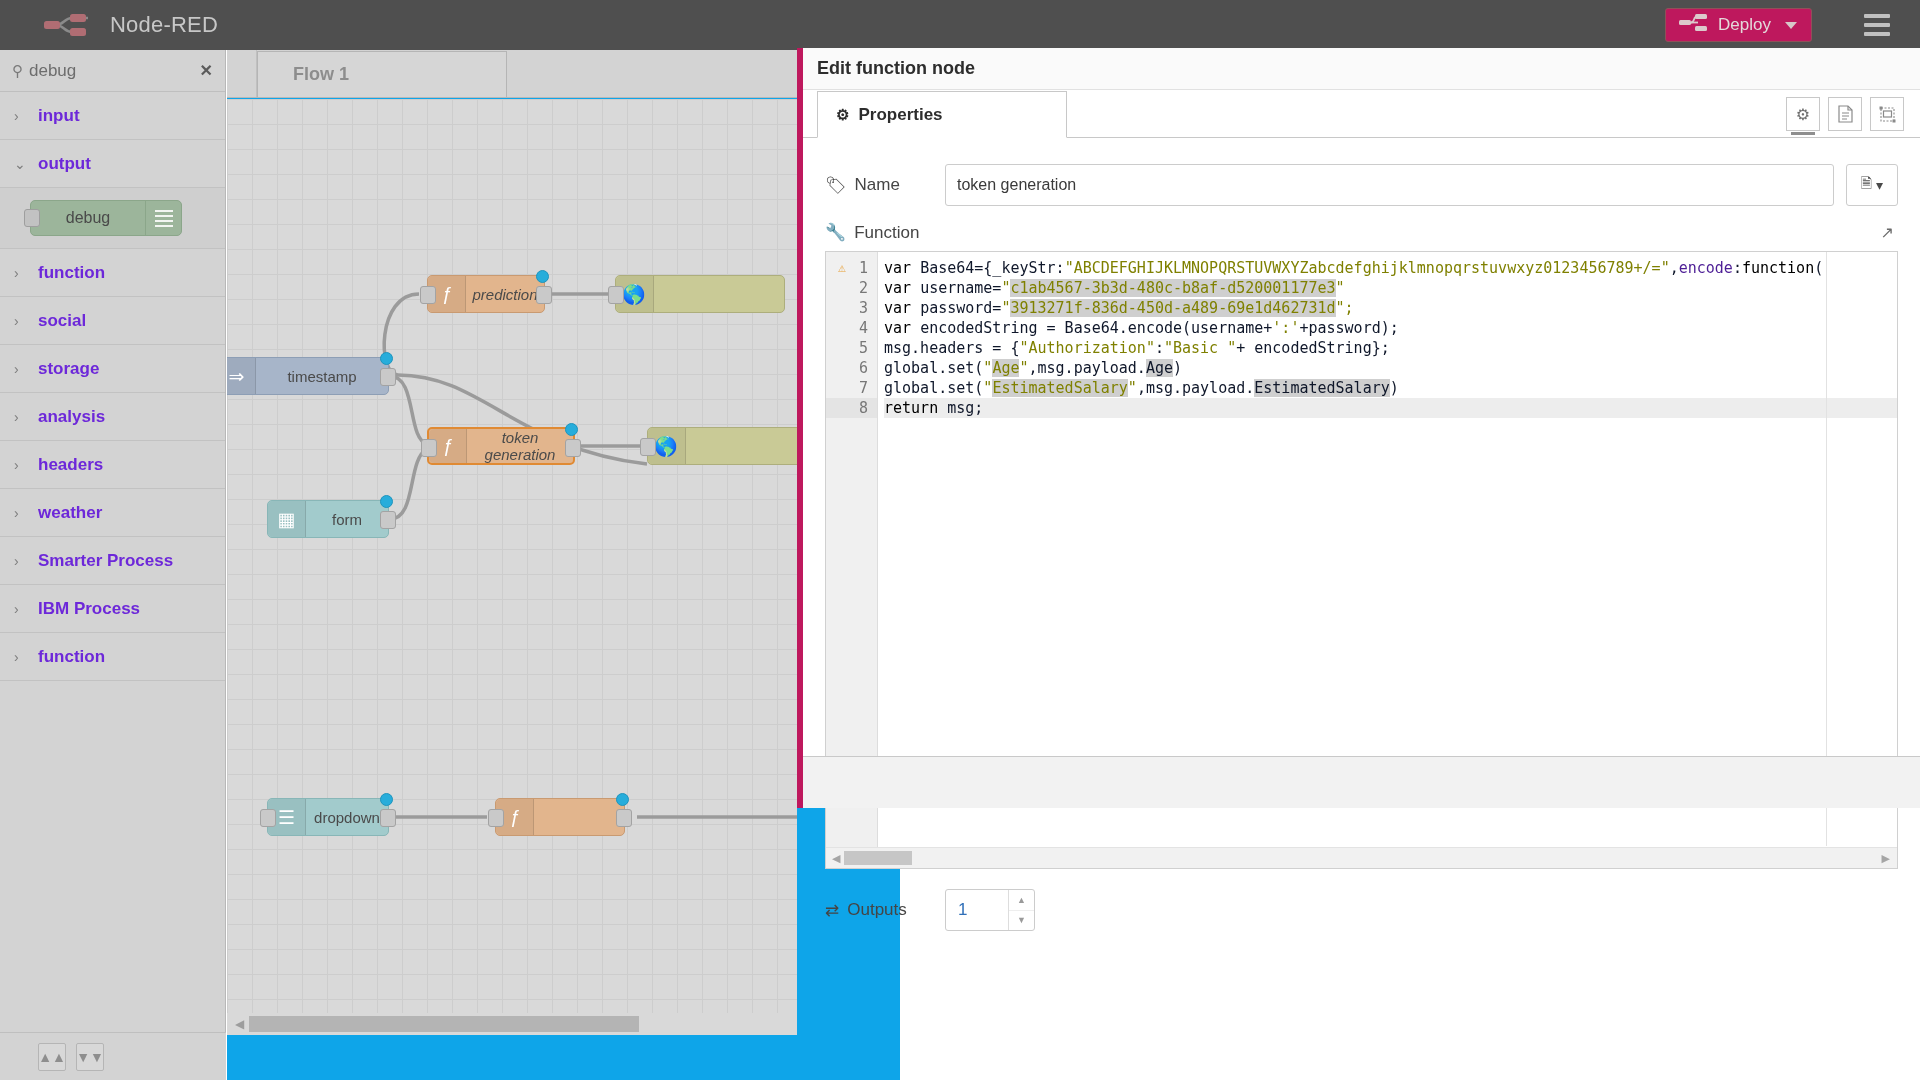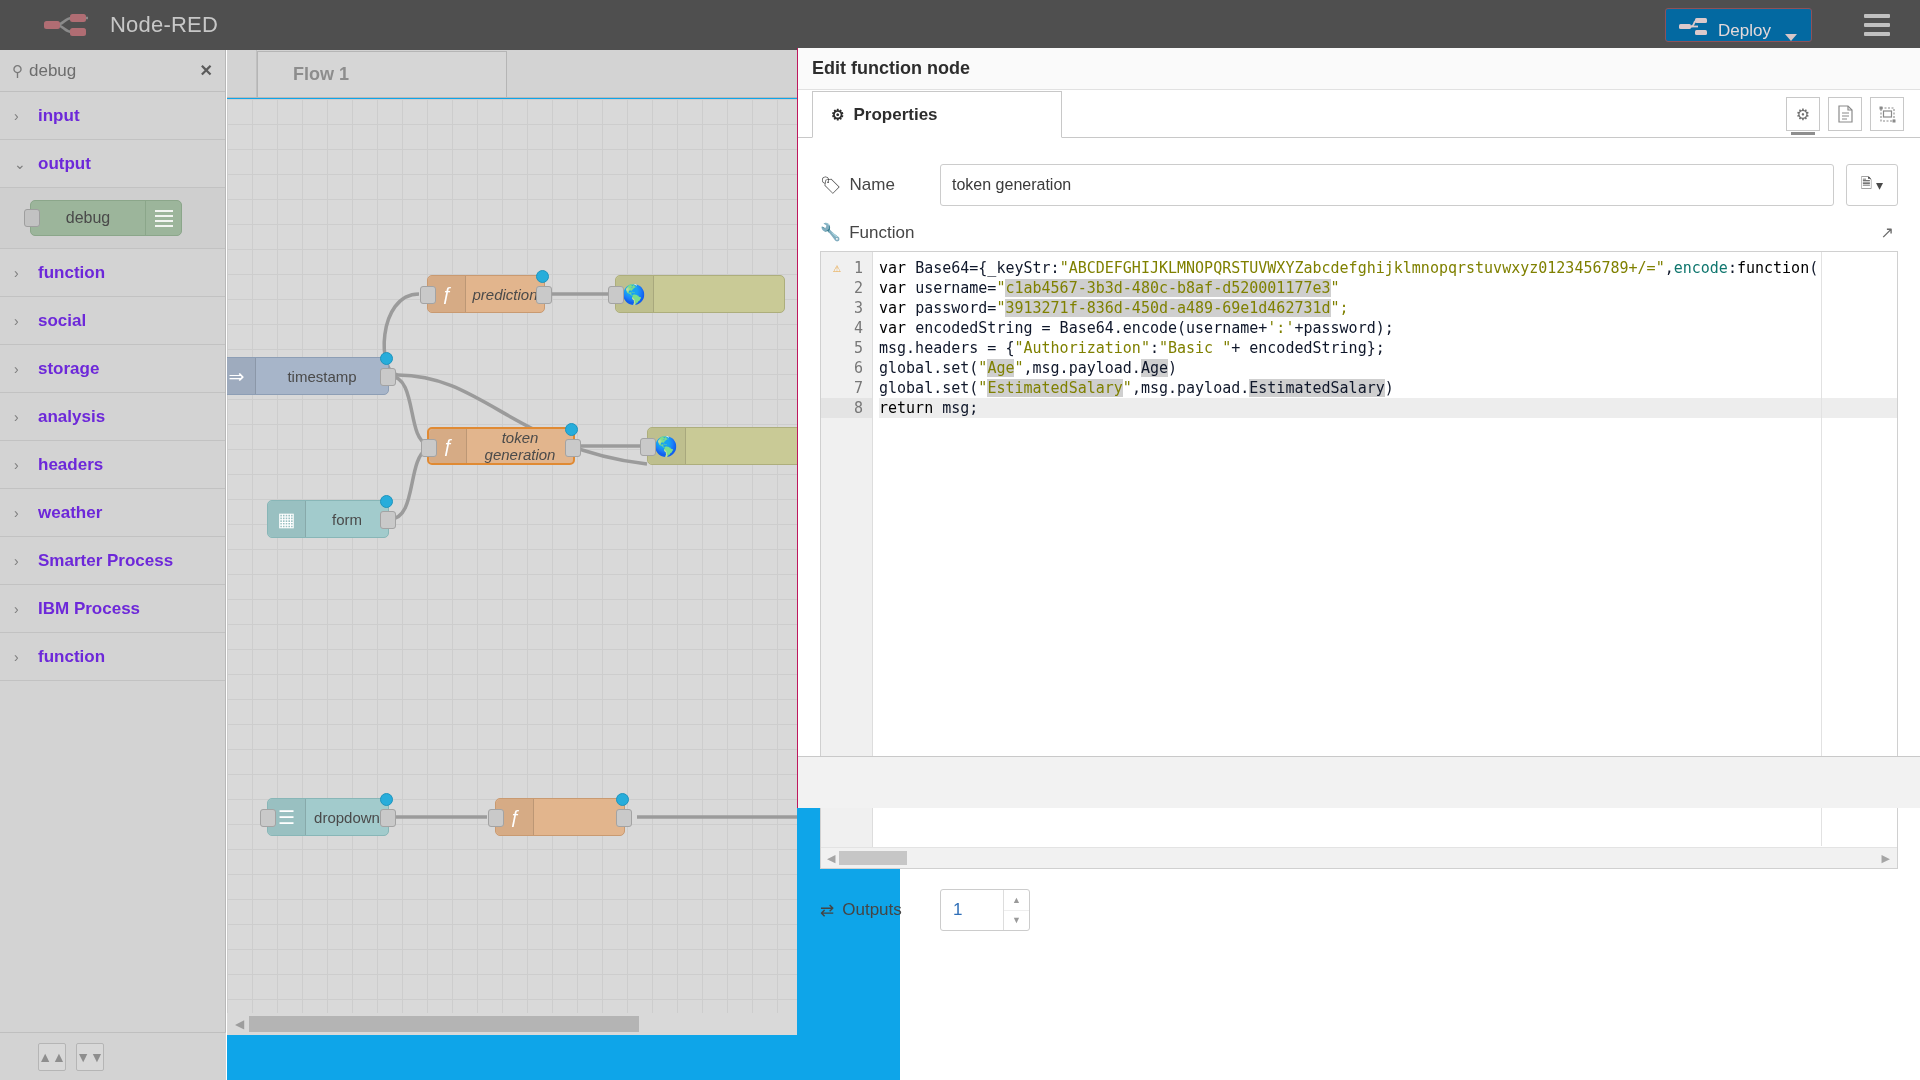--- a/index.html
+++ b/index.html
@@ -17,22 +17,22 @@
     background: #4f4f4f;
     display: flex; align-items: center;
   }
   #brand { display: flex; align-items: center; margin-left: 42px; }
   #brand-logo { width: 52px; height: 30px; position: relative; }
   #brand-title {
     color: #c7c7c7; font-size: 22px; margin-left: 16px; letter-spacing: .2px;
   }
   #deploy-btn {
     position: absolute; right: 108px; top: 8px;
-    height: 34px; background: #0369a1; border: 1px solid #8f5158;
-    border-radius: 3px; display: flex; align-items: flex-end;
+    height: 34px; background: #be185d; border: 1px solid #8f5158;
+    border-radius: 3px; display: flex; align-items: center;
     padding: 0 2px 0 12px; cursor: pointer;
   }
   #deploy-btn .dlabel { color: #e4d9da; font-size: 17px; margin: 0 14px 0 10px; }
   #deploy-caret {
     width: 0; height: 0; border-left: 6px solid transparent;
     border-right: 6px solid transparent; border-top: 7px solid #d7c6c8;
     margin-right: 12px;
   }
   #hamburger { position: absolute; right: 30px; top: 14px; width: 26px; cursor: pointer; }
   #hamburger i { display: block; height: 4px; background: #c0c0c0; margin-bottom: 5px; border-radius: 1px; }
@@ -143,21 +143,21 @@
     position: absolute; bottom: 45px; left: 0; width: 570px; height: 22px;
     background: #d9d9d9; display: flex; align-items: center;
   }
   #canvas-hscroll .arrowL { color: #9d9d9d; font-size: 12px; margin: 0 5px 0 8px; }
   #canvas-hscroll .thumb { height: 16px; width: 390px; background: #b4b4b4; }
 
   
   #dialog {
     position: absolute; left: 797px; top: 48px;
     width: 1123px; height: 760px; background: #fff;
-    border-left: 1px solid #be185d;
+    border-left: 6px solid #be185d;
   }
   #dlg-title {
     height: 42px; display: flex; align-items: center;
     padding-left: 14px; color: #2d2d2d; font-size: 18px; font-weight: bold;
     border-bottom: 1px solid #e1e1e1; background: #fafafa;
   }
   #dlg-actions {
     height: 64px; display: flex; align-items: center;
     padding: 0 14px; border-bottom: 1px solid #e1e1e1; background: #fafafa;
   }
@@ -239,21 +239,21 @@
   }
   #code-lines {
     flex: 1; padding: 6px 0 0 6px; overflow: hidden;
     font-family: "DejaVu Sans Mono", monospace; font-size: 15px;
     line-height: 20px; white-space: pre;
   }
   .cline { height: 20px; }
   .cline.active { background: #ededed; }
   .kw  { color: #000000; }
   .str { color: #7f8000; }
-  .fn  { color: #0f766e; }
+  .fn  { color: #4c1d95; }
   .pln { color: #0f172a; }
   .hl  { background: #cfcfcf; }
   #editor-vline {
     position: absolute; top: 0; bottom: 22px; left: 1000px;
     width: 1px; background: #e2e2e2;
   }
   #editor-hscroll {
     position: absolute; bottom: 0; left: 0; right: 0; height: 21px;
     background: #f1f1f1; border-top: 1px solid #e3e3e3;
     display: flex; align-items: center;

